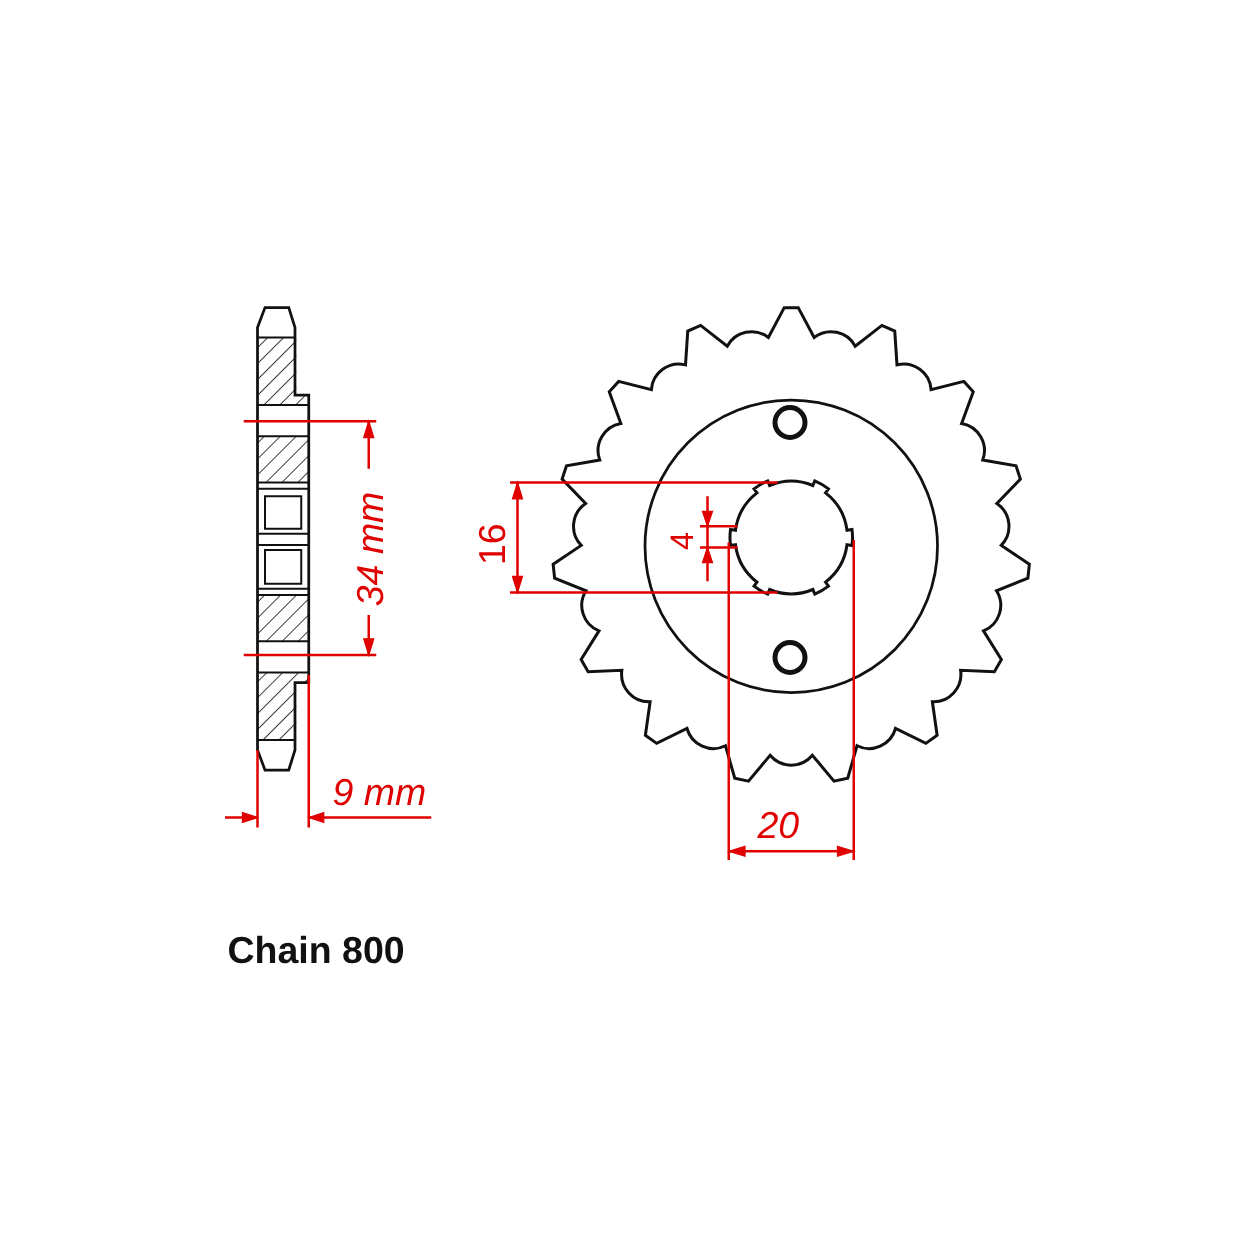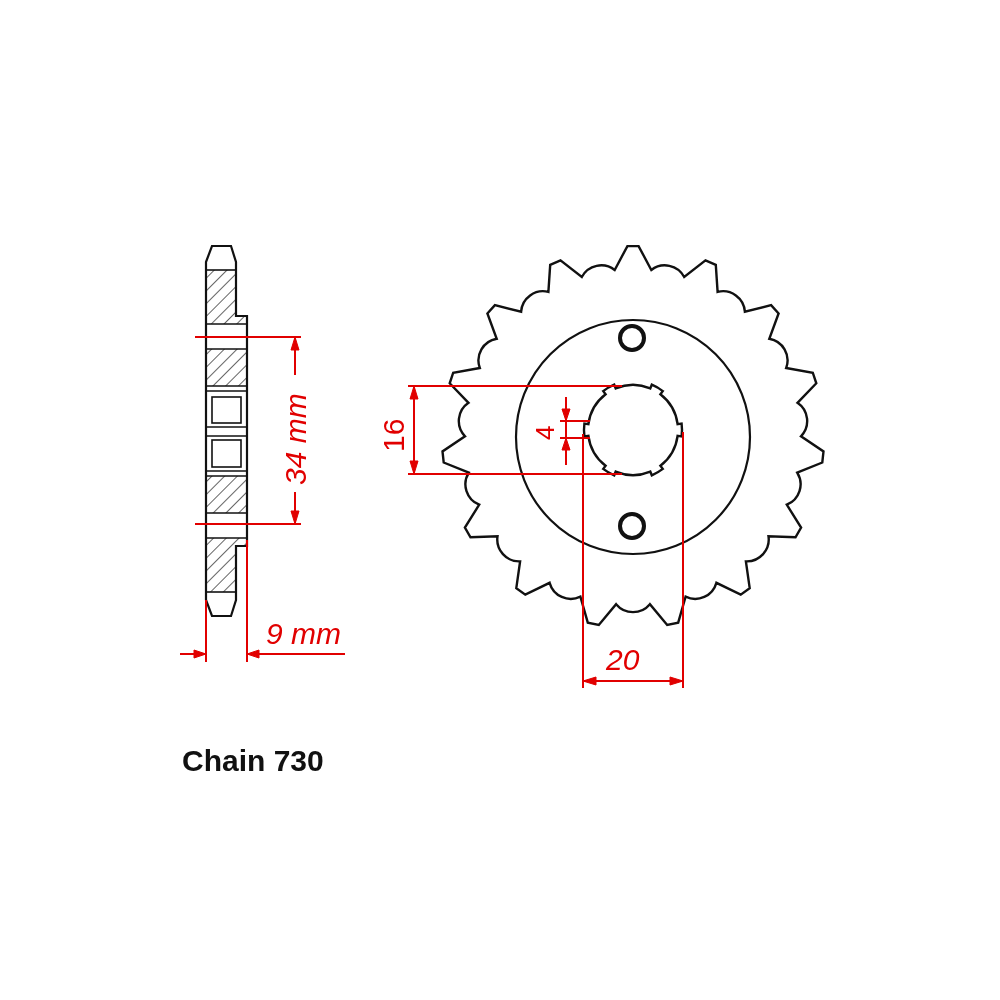--- a/index.html
+++ b/index.html
@@ -99,13 +99,13 @@
   <g stroke="#e10000" fill="#e10000">
     <line x1="583" y1="434" x2="583" y2="688" stroke-width="2"></line>
     <line x1="683" y1="432" x2="683" y2="688" stroke-width="2"></line>
     <line x1="583" y1="681" x2="683" y2="681" stroke-width="2"></line>
     <polygon points="583,681 596,677 596,685"></polygon>
     <polygon points="683,681 670,677 670,685"></polygon>
   </g>
   <text class="dimtxt" x="606" y="670" font-size="30" font-style="italic">20</text>
 </svg>
 
-<div class="caption">Chain 730</div>
+<div class="caption">Chain 800</div>
 
 </body></html>

